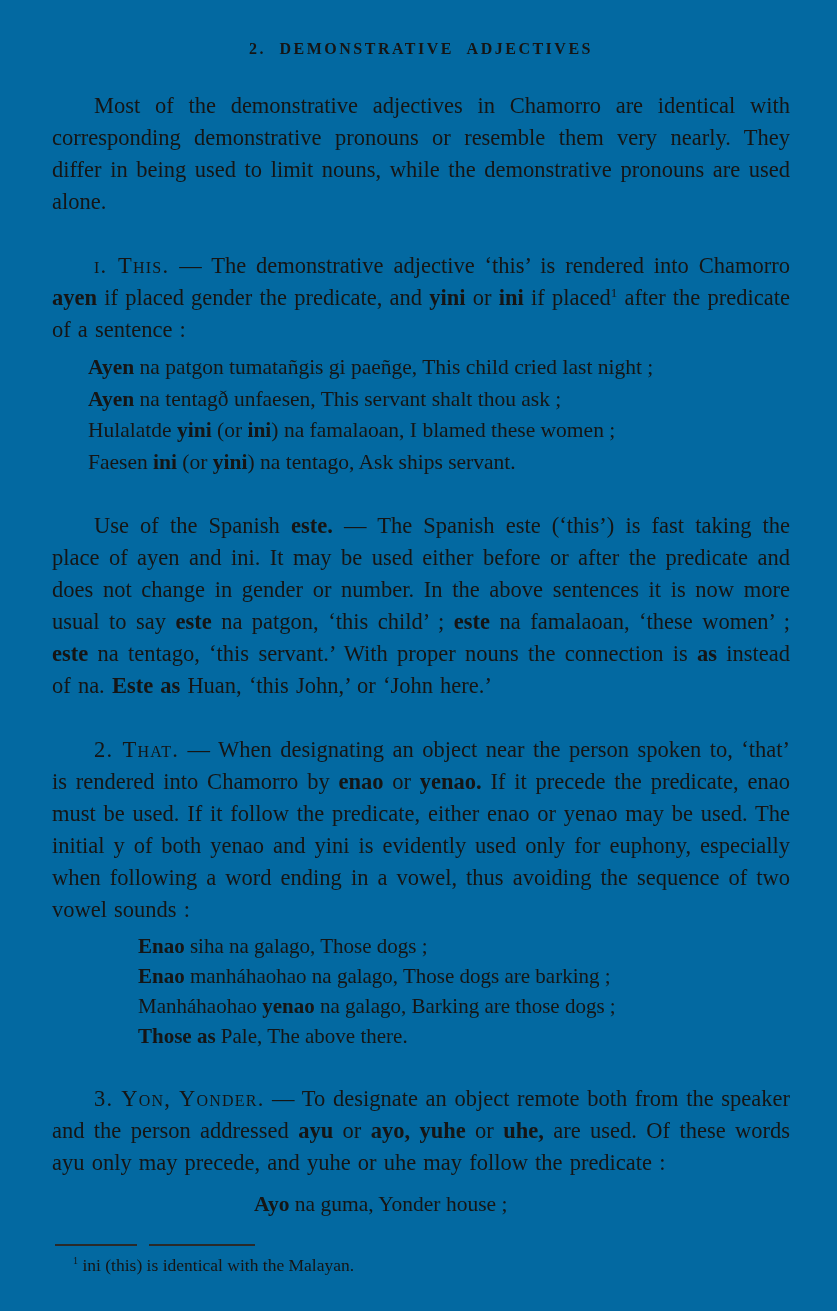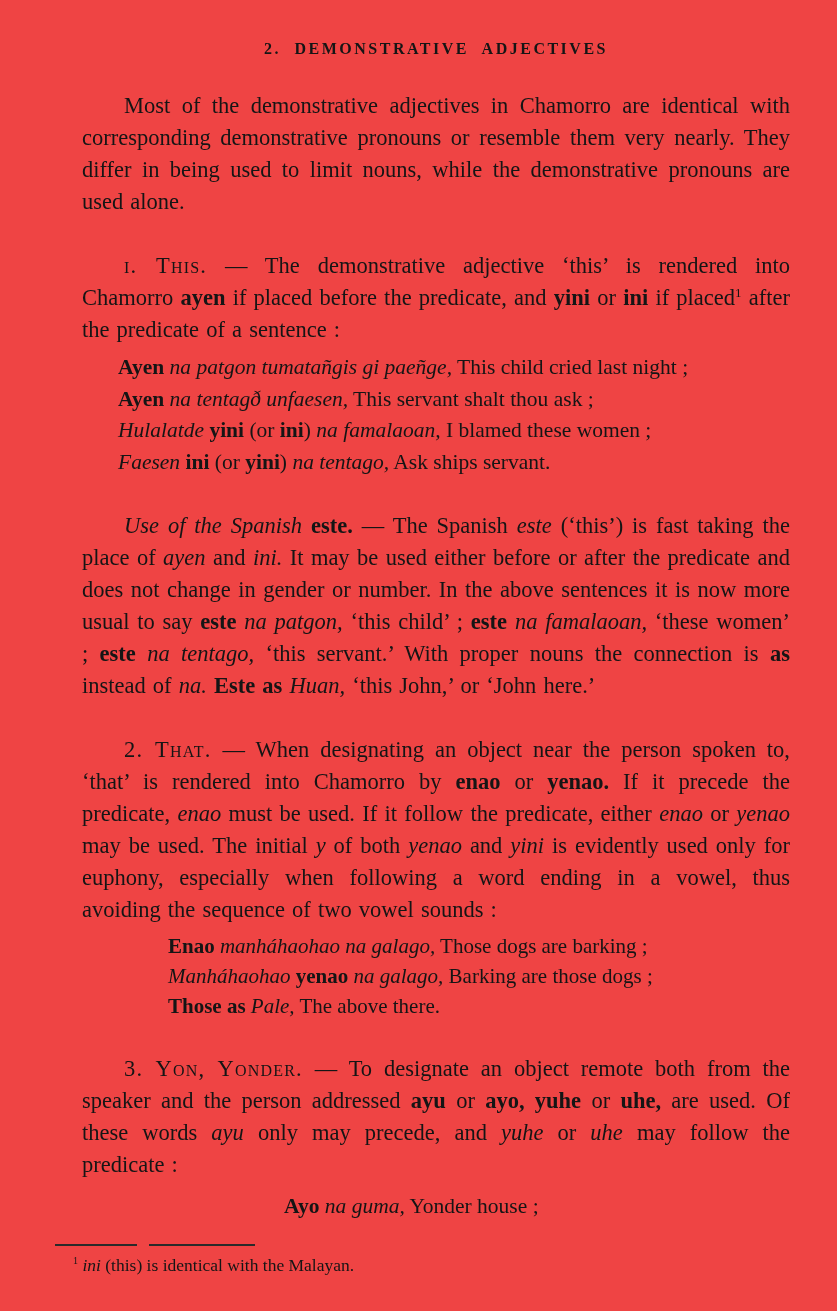--- a/index.html
+++ b/index.html
@@ -44,21 +44,21 @@
     font-size: 21px;
     line-height: 30px;
   }
   .para.ex3 {
     margin: 11px 0 0 202px;
     font-size: 21.5px;
     line-height: 29px;
   }
   .ex-line { white-space: nowrap; }
   .b  { font-weight: bold; }
-  .i  { font-style: italic; }
+  .i  { }
   .sc { font-variant: small-caps; letter-spacing: 1.2px; }
   sup { font-size: 0.58em; line-height: 0; vertical-align: super; }
   .footer {
     position: absolute;
     left: 55px;
     right: 47px;
     top: 1244px;
   }
   .footnote-rule { display: flex; gap: 12px; }
   .footnote-rule span {
@@ -76,35 +76,36 @@
     text-align: center;
     margin-top: 31px;
     font-size: 21px;
     letter-spacing: 4px;
     font-style: italic;
   }
 </style>
 </head>
 <body>
 
-<div class="page" style="background: #ef4444; color: rgb(21, 21, 21); padding-left: 30px;">
+<div class="page" style="background: #0369a1; color: rgb(21, 21, 21);">
   <div class="content">
     <div class="page-header">2. DEMONSTRATIVE ADJECTIVES</div>
     <div>
         <div class="para body"><span>Most of the demonstrative adjectives in Chamorro are identical with corresponding demonstrative pronouns or resemble them very nearly.  They differ in being used to limit nouns, while the demonstrative pronouns are used alone.</span></div>
-        <div class="para body"><span class="sc">i. This.</span><span> — The demonstrative adjective ‘this’ is rendered into Chamorro </span><span class="b">ayen</span><span> if placed before the predicate, and </span><span class="b">yini</span><span> or </span><span class="b">ini</span><span> if placed</span><sup>1</sup><span> after the predicate of a sentence :</span></div>
+        <div class="para body"><span class="sc">i. This.</span><span> — The demonstrative adjective ‘this’ is rendered into Chamorro </span><span class="b">ayen</span><span> if placed gender the predicate, and </span><span class="b">yini</span><span> or </span><span class="b">ini</span><span> if placed</span><sup>1</sup><span> after the predicate of a sentence :</span></div>
         <div class="para ex1">
           <div class="ex-line"><span class="b">Ayen</span><span class="i"> na patgon tumatañgis gi paeñge,</span><span> This child cried last night ;</span></div>
           <div class="ex-line"><span class="b">Ayen</span><span class="i"> na tentagð unfaesen,</span><span> This servant shalt thou ask ;</span></div>
           <div class="ex-line"><span class="i">Hulalatde</span><span> </span><span class="b">yini</span><span> (or </span><span class="b">ini</span><span>) </span><span class="i">na famalaoan,</span><span> I blamed these women ;</span></div>
           <div class="ex-line"><span class="i">Faesen</span><span> </span><span class="b">ini</span><span> (or </span><span class="b">yini</span><span>) </span><span class="i">na tentago,</span><span> Ask ships servant.</span></div>
         </div>
         <div class="para body"><span class="i">Use of the Spanish</span><span> </span><span class="b">este.</span><span> — The Spanish </span><span class="i">este</span><span> (‘this’) is fast taking the place of </span><span class="i">ayen</span><span> and </span><span class="i">ini.</span><span> It may be used either before or after the predicate and does not change in gender or number.  In the above sentences it is now more usual to say </span><span class="b">este</span><span> </span><span class="i">na patgon,</span><span> ‘this child’ ; </span><span class="b">este</span><span> </span><span class="i">na famalaoan,</span><span> ‘these women’ ; </span><span class="b">este</span><span> </span><span class="i">na tentago,</span><span> ‘this servant.’  With proper nouns the connection is </span><span class="b">as</span><span> instead of </span><span class="i">na.</span><span> </span><span class="b">Este as</span><span> </span><span class="i">Huan,</span><span> ‘this John,’ or ‘John here.’</span></div>
         <div class="para body"><span class="sc">2. That.</span><span> — When designating an object near the person spoken to, ‘that’ is rendered into Chamorro by </span><span class="b">enao</span><span> or </span><span class="b">yenao.</span><span> If it precede the predicate, </span><span class="i">enao</span><span> must be used.  If it follow the predicate, either </span><span class="i">enao</span><span> or </span><span class="i">yenao</span><span> may be used.  The initial </span><span class="i">y</span><span> of both </span><span class="i">yenao</span><span> and </span><span class="i">yini</span><span> is evidently used only for euphony, especially when following a word ending in a vowel, thus avoiding the sequence of two vowel sounds :</span></div>
         <div class="para ex2">
+          <div class="ex-line"><span class="b">Enao</span><span class="i"> siha na galago,</span><span> Those dogs ;</span></div>
           <div class="ex-line"><span class="b">Enao</span><span class="i"> manháhaohao na galago,</span><span> Those dogs are barking ;</span></div>
           <div class="ex-line"><span class="i">Manháhaohao</span><span> </span><span class="b">yenao</span><span> </span><span class="i">na galago,</span><span> Barking are those dogs ;</span></div>
           <div class="ex-line"><span class="b">Those as</span><span> </span><span class="i">Pale,</span><span> The above there.</span></div>
         </div>
         <div class="para body"><span class="sc">3. Yon, Yonder.</span><span> — To designate an object remote both from the speaker and the person addressed </span><span class="b">ayu</span><span> or </span><span class="b">ayo, yuhe</span><span> or </span><span class="b">uhe,</span><span> are used.  Of these words </span><span class="i">ayu</span><span> only may precede, and </span><span class="i">yuhe</span><span> or </span><span class="i">uhe</span><span> may follow the predicate :</span></div>
         <div class="para ex3">
           <div class="ex-line"><span class="b">Ayo</span><span class="i"> na guma,</span><span> Yonder house ;</span></div>
         </div>
       </div>
   </div>

